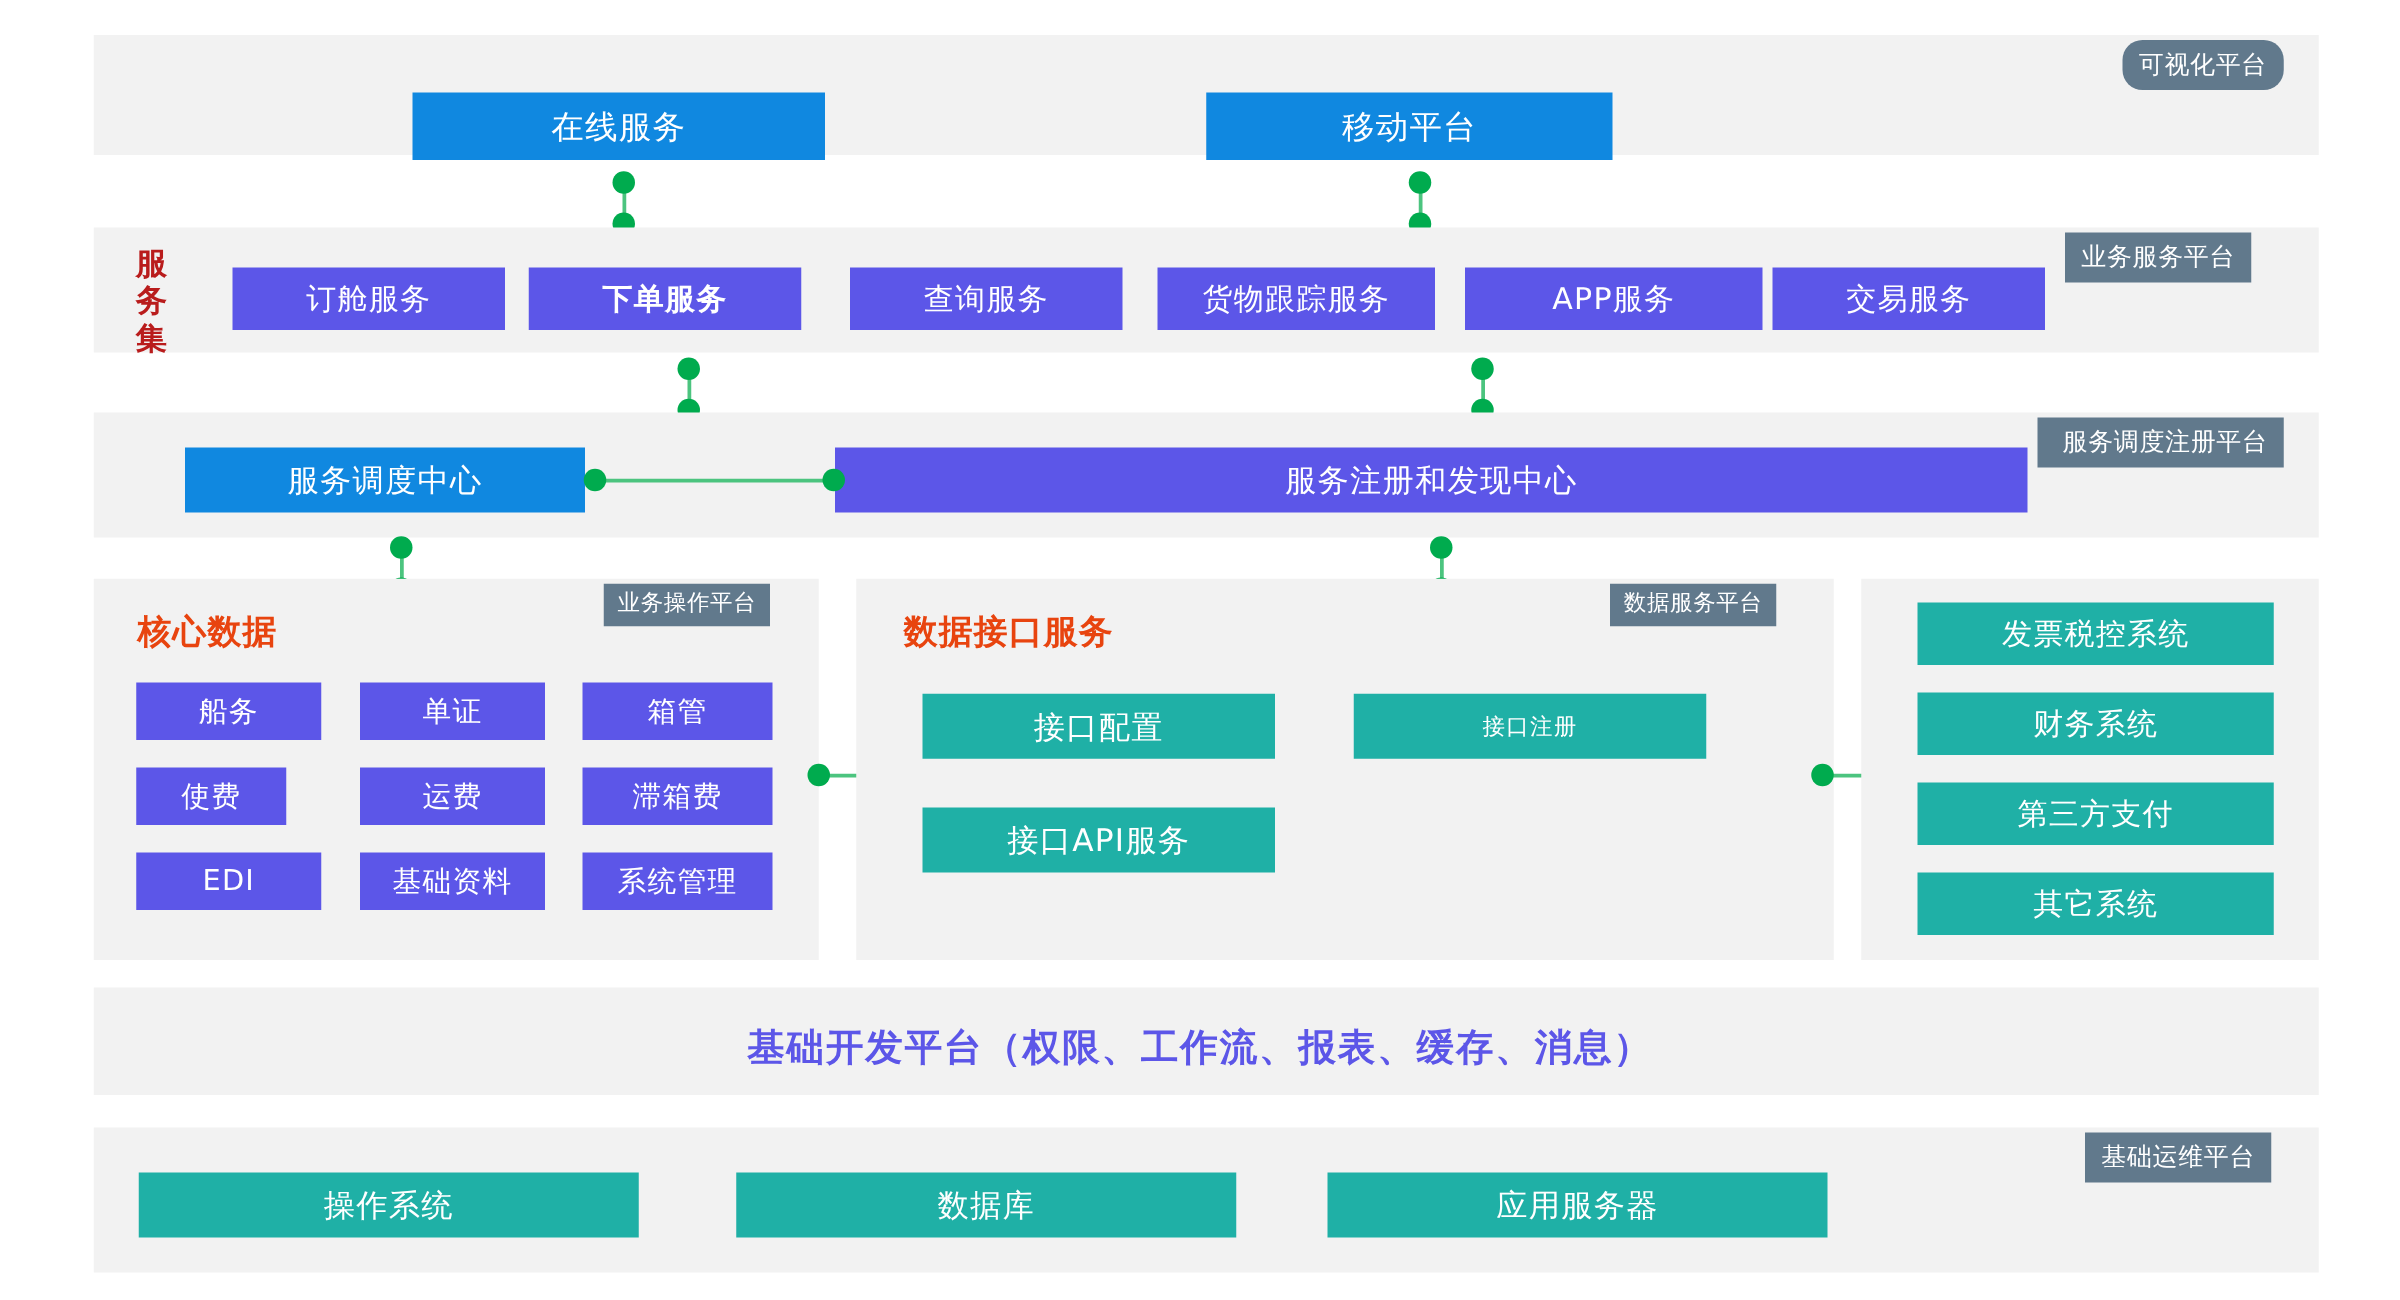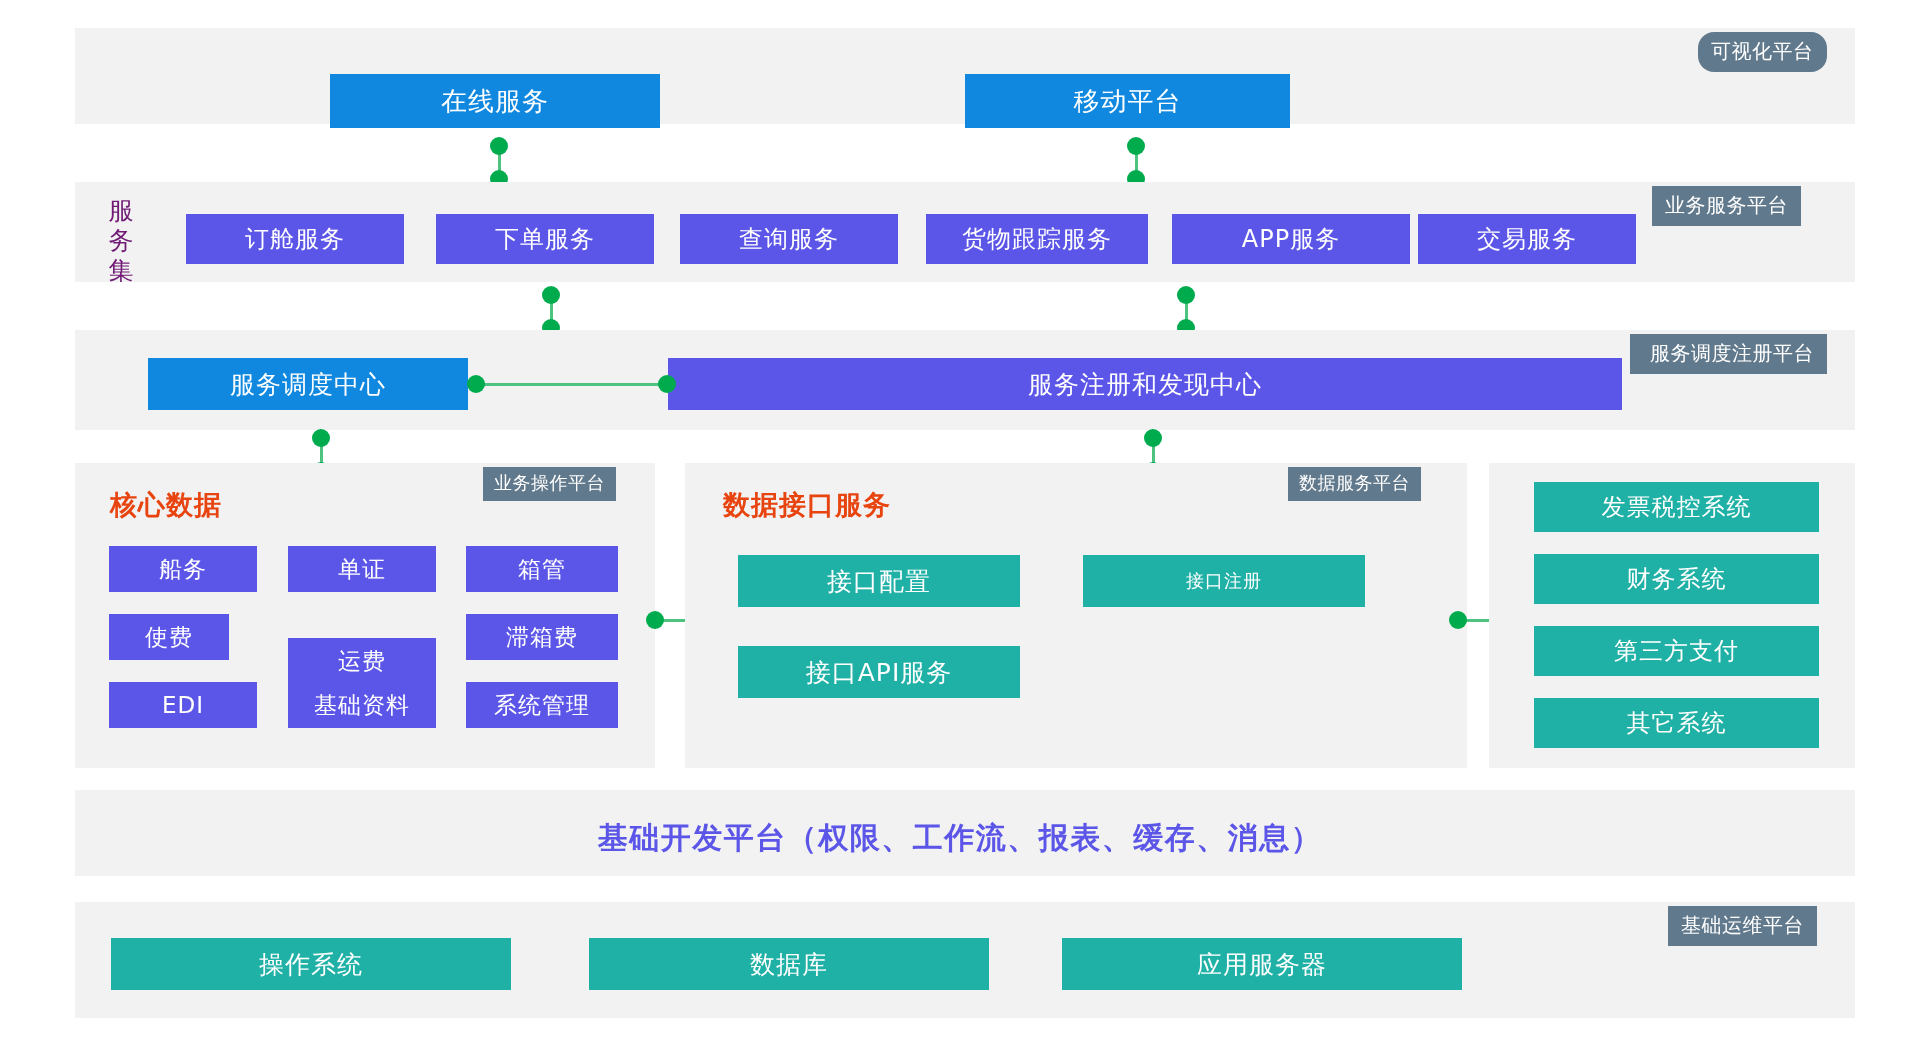--- a/index.html
+++ b/index.html
@@ -72,23 +72,23 @@
     height: 3px;
     background: #4cc47f;
   }
 
   
   #services-set-label {
     position: absolute;
     left: 104px;
     top: 196px;
     width: 34px;
-    color: #701a75;
+    color: #b91c1c;
     font-size: 25px;
-    font-weight: normal;
+    font-weight: bold;
     line-height: 30px;
     text-align: center;
     letter-spacing: 0;
   }
   .group-title {
     position: absolute;
     color: #e8440f;
     font-size: 27px;
     font-weight: bold;
     letter-spacing: 1px;
@@ -140,21 +140,21 @@
 
   <div class="band" style="left:75px; top:182px; width:1780px; height:100px;"></div>
 
   <div id="services-set-label">
     <span>服务集</span>
   </div>
 
   <div class="box purple" style="left:186px; top:214px; width:218px; height:50px; font-size:24px;">
     <span>订舱服务</span>
   </div>
-  <div class="box purple" style="left:436px; top:214px; width:218px; height:50px; font-size:24px;">
+  <div class="box purple" style="left:423px; top:214px; width:218px; height:50px; font-size:24px;font-weight:bold;">
     <span>下单服务</span>
   </div>
   <div class="box purple" style="left:680px; top:214px; width:218px; height:50px; font-size:24px;">
     <span>查询服务</span>
   </div>
   <div class="box purple" style="left:926px; top:214px; width:222px; height:50px; font-size:24px;">
     <span>货物跟踪服务</span>
   </div>
   <div class="box purple" style="left:1172px; top:214px; width:238px; height:50px; font-size:24px;">
     <span>APP服务</span>
@@ -217,21 +217,21 @@
   <div class="box purple" style="left:288px; top:546px; width:148px; height:46px; font-size:23px;">
     <span>单证</span>
   </div>
   <div class="box purple" style="left:466px; top:546px; width:152px; height:46px; font-size:23px;">
     <span>箱管</span>
   </div>
 
   <div class="box purple" style="left:109px; top:614px; width:120px; height:46px; font-size:23px;">
     <span>使费</span>
   </div>
-  <div class="box purple" style="left:288px; top:614px; width:148px; height:46px; font-size:23px;margin-top:24px;">
+  <div class="box purple" style="left:288px; top:614px; width:148px; height:46px; font-size:23px;">
     <span>运费</span>
   </div>
   <div class="box purple" style="left:466px; top:614px; width:152px; height:46px; font-size:23px;">
     <span>滞箱费</span>
   </div>
 
   <div class="box purple" style="left:109px; top:682px; width:148px; height:46px; font-size:23px;">
     <span>EDI</span>
   </div>
   <div class="box purple" style="left:288px; top:682px; width:148px; height:46px; font-size:23px;">

